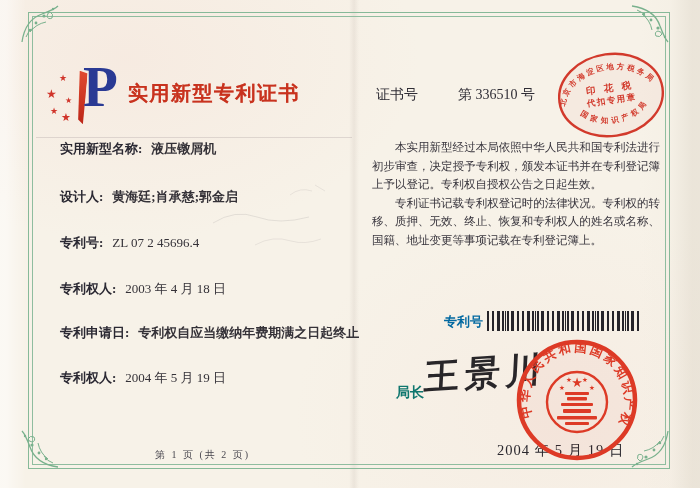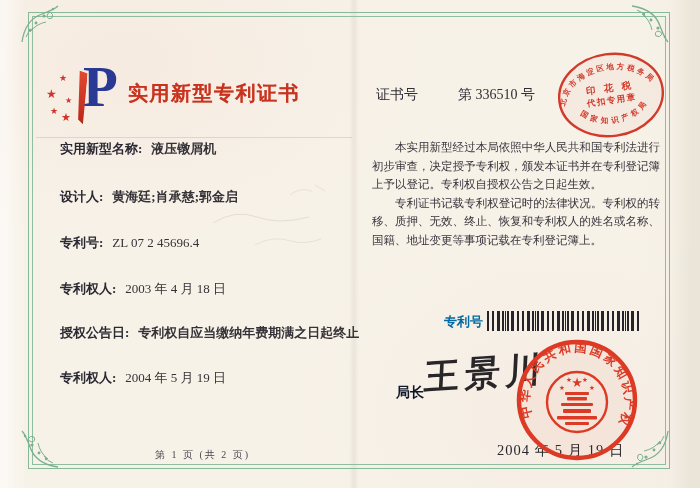--- a/index.html
+++ b/index.html
@@ -41,21 +41,21 @@
   
   .bodycol{position:absolute;left:372px;top:138px;width:288px;}
   .bodycol p{margin:0;text-indent:2em;font-size:11.5px;line-height:18.6px;
     text-align:justify;color:#38353d;font-weight:500;}
   .pnrow-label{position:absolute;left:444px;top:313px;font-size:13px;font-weight:bold;color:#0369a1;}
   .barcode{position:absolute;left:487px;top:311px;width:152px;height:20px;
     background:
       repeating-linear-gradient(90deg,#26242a 0 1px,transparent 1px 6px),
       repeating-linear-gradient(90deg,#26242a 0 2px,transparent 2px 5px);}
   
-  .director{position:absolute;left:396px;top:384px;font-size:14px;font-weight:bold;color:#0f172a;}
+  .director{position:absolute;left:396px;top:384px;font-size:14px;font-weight:bold;color:#0f766e;}
   .signature{position:absolute;left:424px;top:350px;font-size:35px;font-weight:bold;
     color:#17151a;transform:rotate(-4deg) skewX(-7deg);letter-spacing:6px;opacity:.92;}
   .sealdate{position:absolute;left:497px;top:441px;font-size:14.5px;letter-spacing:1px;
     color:#2a282e;z-index:1;}
   
   .mainseal{position:absolute;left:507px;top:330px;width:140px;height:140px;z-index:2;pointer-events:none;}
   .taxseal{position:absolute;left:551px;top:44px;width:120px;height:102px;transform:rotate(-8deg);}
   
   .pagefoot{position:absolute;left:155px;top:448px;font-size:10px;letter-spacing:2px;color:#4a4850;}
   .pencil{position:absolute;left:195px;top:175px;width:165px;height:100px;opacity:.55;}
@@ -117,21 +117,21 @@
 <div class="field" style="top:188px">
   <span class="lbl">设计人:</span><span class="val strong">黄海廷;肖承慈;郭金启</span>
 </div>
 <div class="field" style="top:234px">
   <span class="lbl">专利号:</span><span class="val">ZL 07 2 45696.4</span>
 </div>
 <div class="field" style="top:280px">
   <span class="lbl">专利权人:</span><span class="val">2003 年 4 月 18 日</span>
 </div>
 <div class="field" style="top:324px">
-  <span class="lbl">授权公告日:</span><span class="val strong">专利权自应当缴纳年费期满之日起终止</span>
+  <span class="lbl">专利申请日:</span><span class="val strong">专利权自应当缴纳年费期满之日起终止</span>
 </div>
 <div class="field" style="top:369px">
   <span class="lbl">专利权人:</span><span class="val">2004 年 5 月 19 日</span>
 </div>
 
 <svg class="pencil" viewBox="0 0 165 100">
   <path d="M18,48 q22,-14 44,-6 t52,0" fill="none" stroke="rgba(112,106,116,.28)" stroke-width="1"></path>
   <path d="M60,70 q18,-10 36,-4 q14,4 30,-2" fill="none" stroke="rgba(112,106,116,.22)" stroke-width="1"></path>
   <path d="M95,20 q10,-8 22,-4 M120,10 l10,6" fill="none" stroke="rgba(112,106,116,.22)" stroke-width="1"></path>
 </svg>

